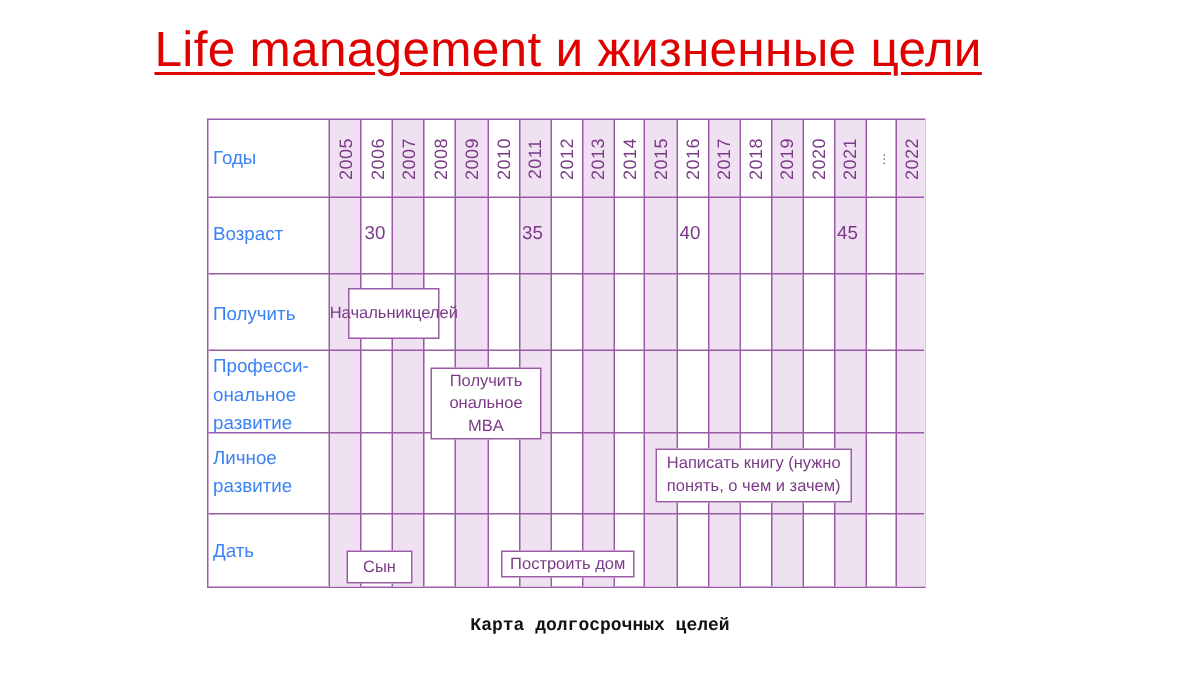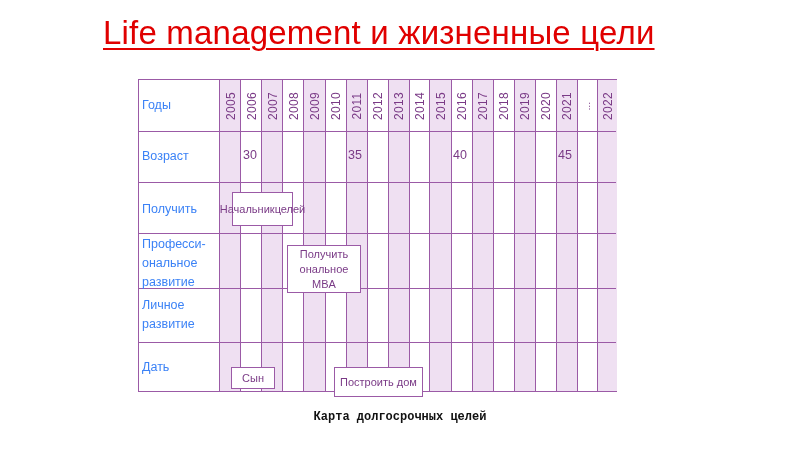--- a/index.html
+++ b/index.html
@@ -141,18 +141,22 @@
   <div class="goal" style="left:93px;top:112px;width:61px;height:34px;flex-direction:row">
     <div>Начальник</div>
     <div>целей</div>
   </div>
 
   <div class="goal" style="left:148px;top:165px;width:74px;height:48px;flex-direction:column">
     <div>Получить</div>
     <div>ональное MBA</div>
   </div>
 
+  <div class="goal" style="left:298px;top:219px;width:131px;height:36px;flex-direction:column">
+    <div>Написать книгу (нужно</div>
+    <div>понять, о чем и зачем)</div>
+  </div>
 
   <div class="goal" style="left:92px;top:287px;width:44px;height:22px">Сын</div>
-  <div class="goal" style="left:195px;top:287px;width:89px;height:30px">Построить дом</div>
+  <div class="goal" style="left:195px;top:287px;width:89px;height:18px">Построить дом</div>
 </div>
 
 <div class="caption">Карта долгосрочных целей</div>
 
 </body></html>

